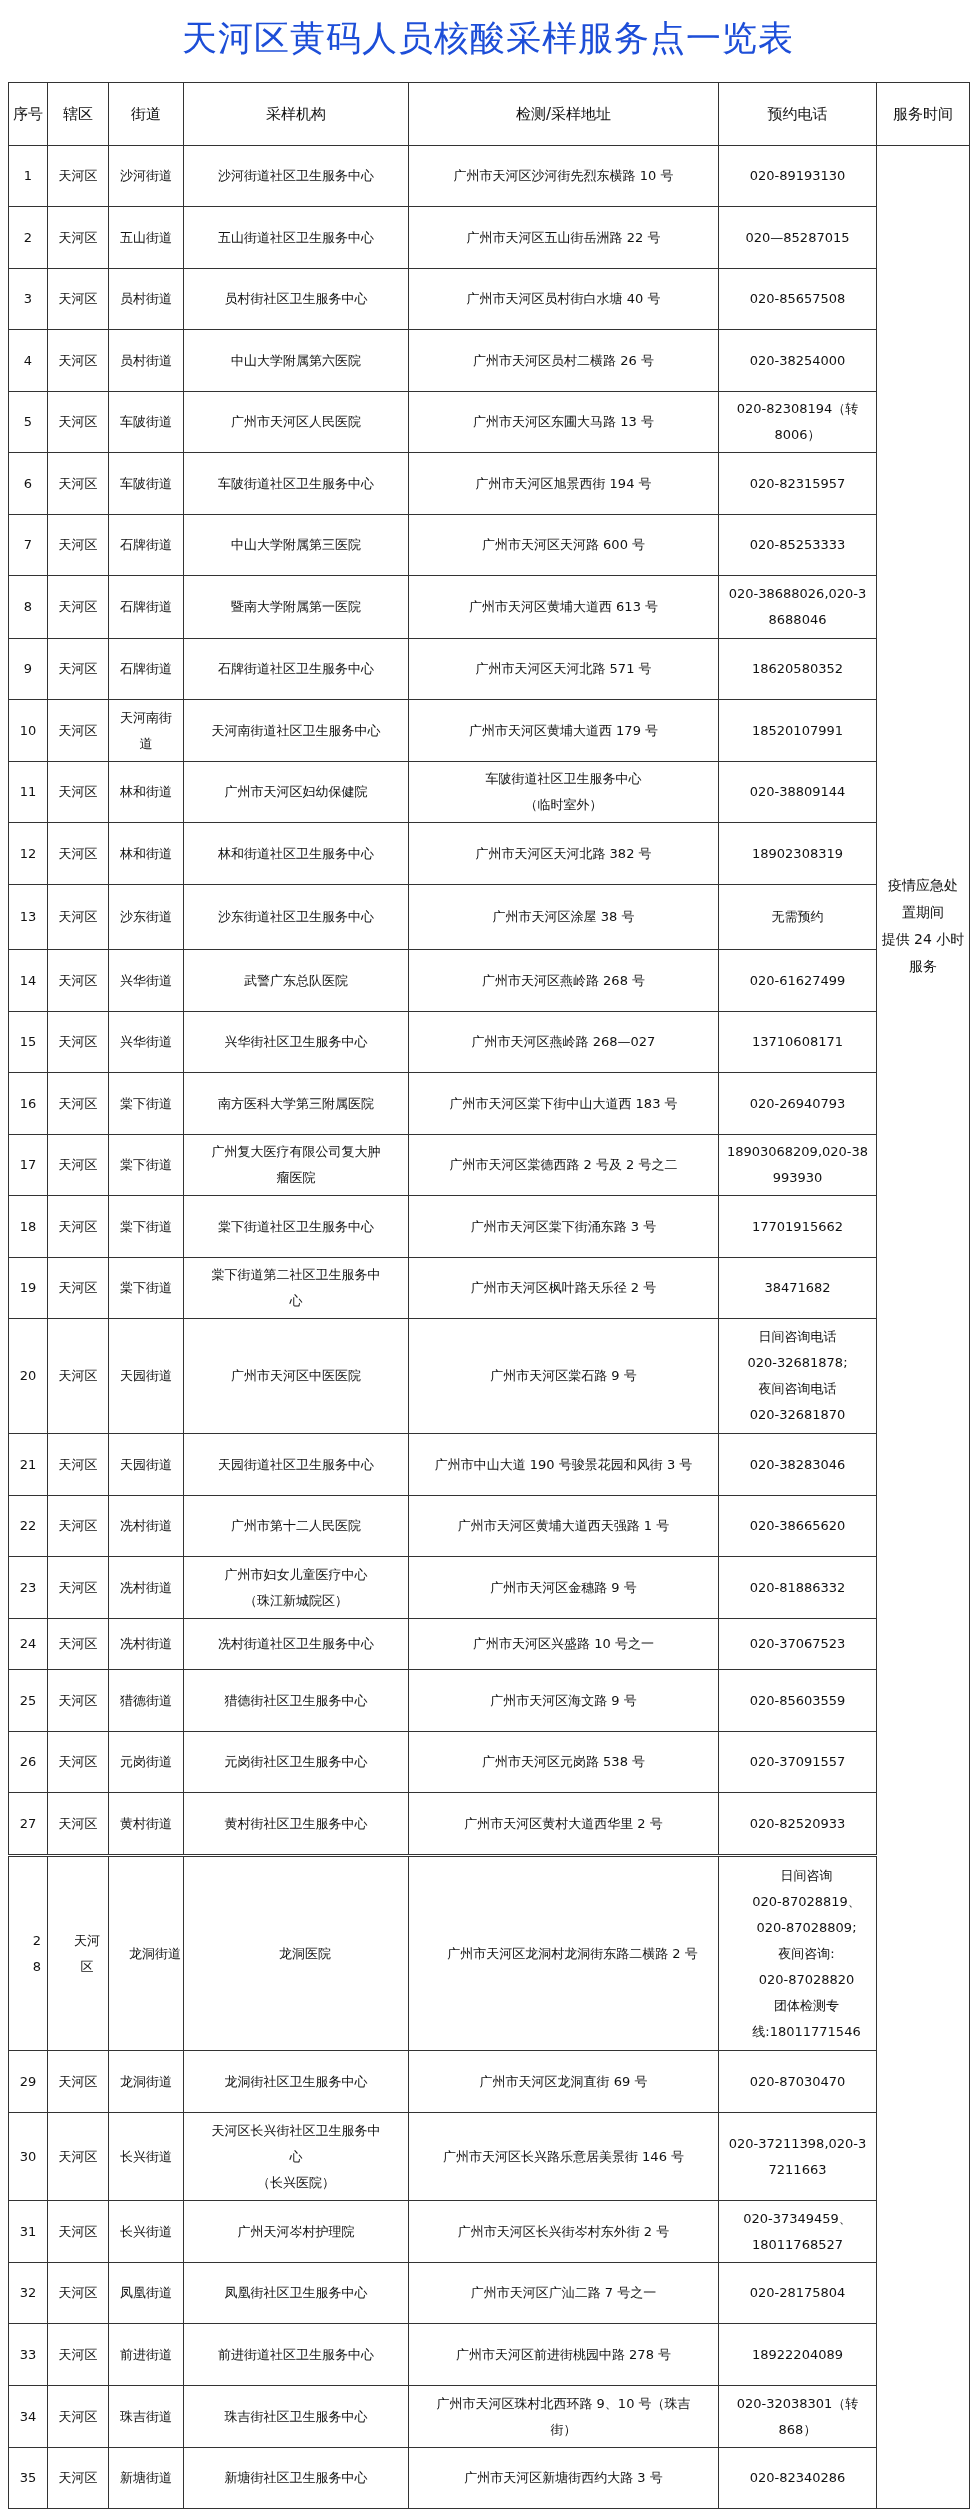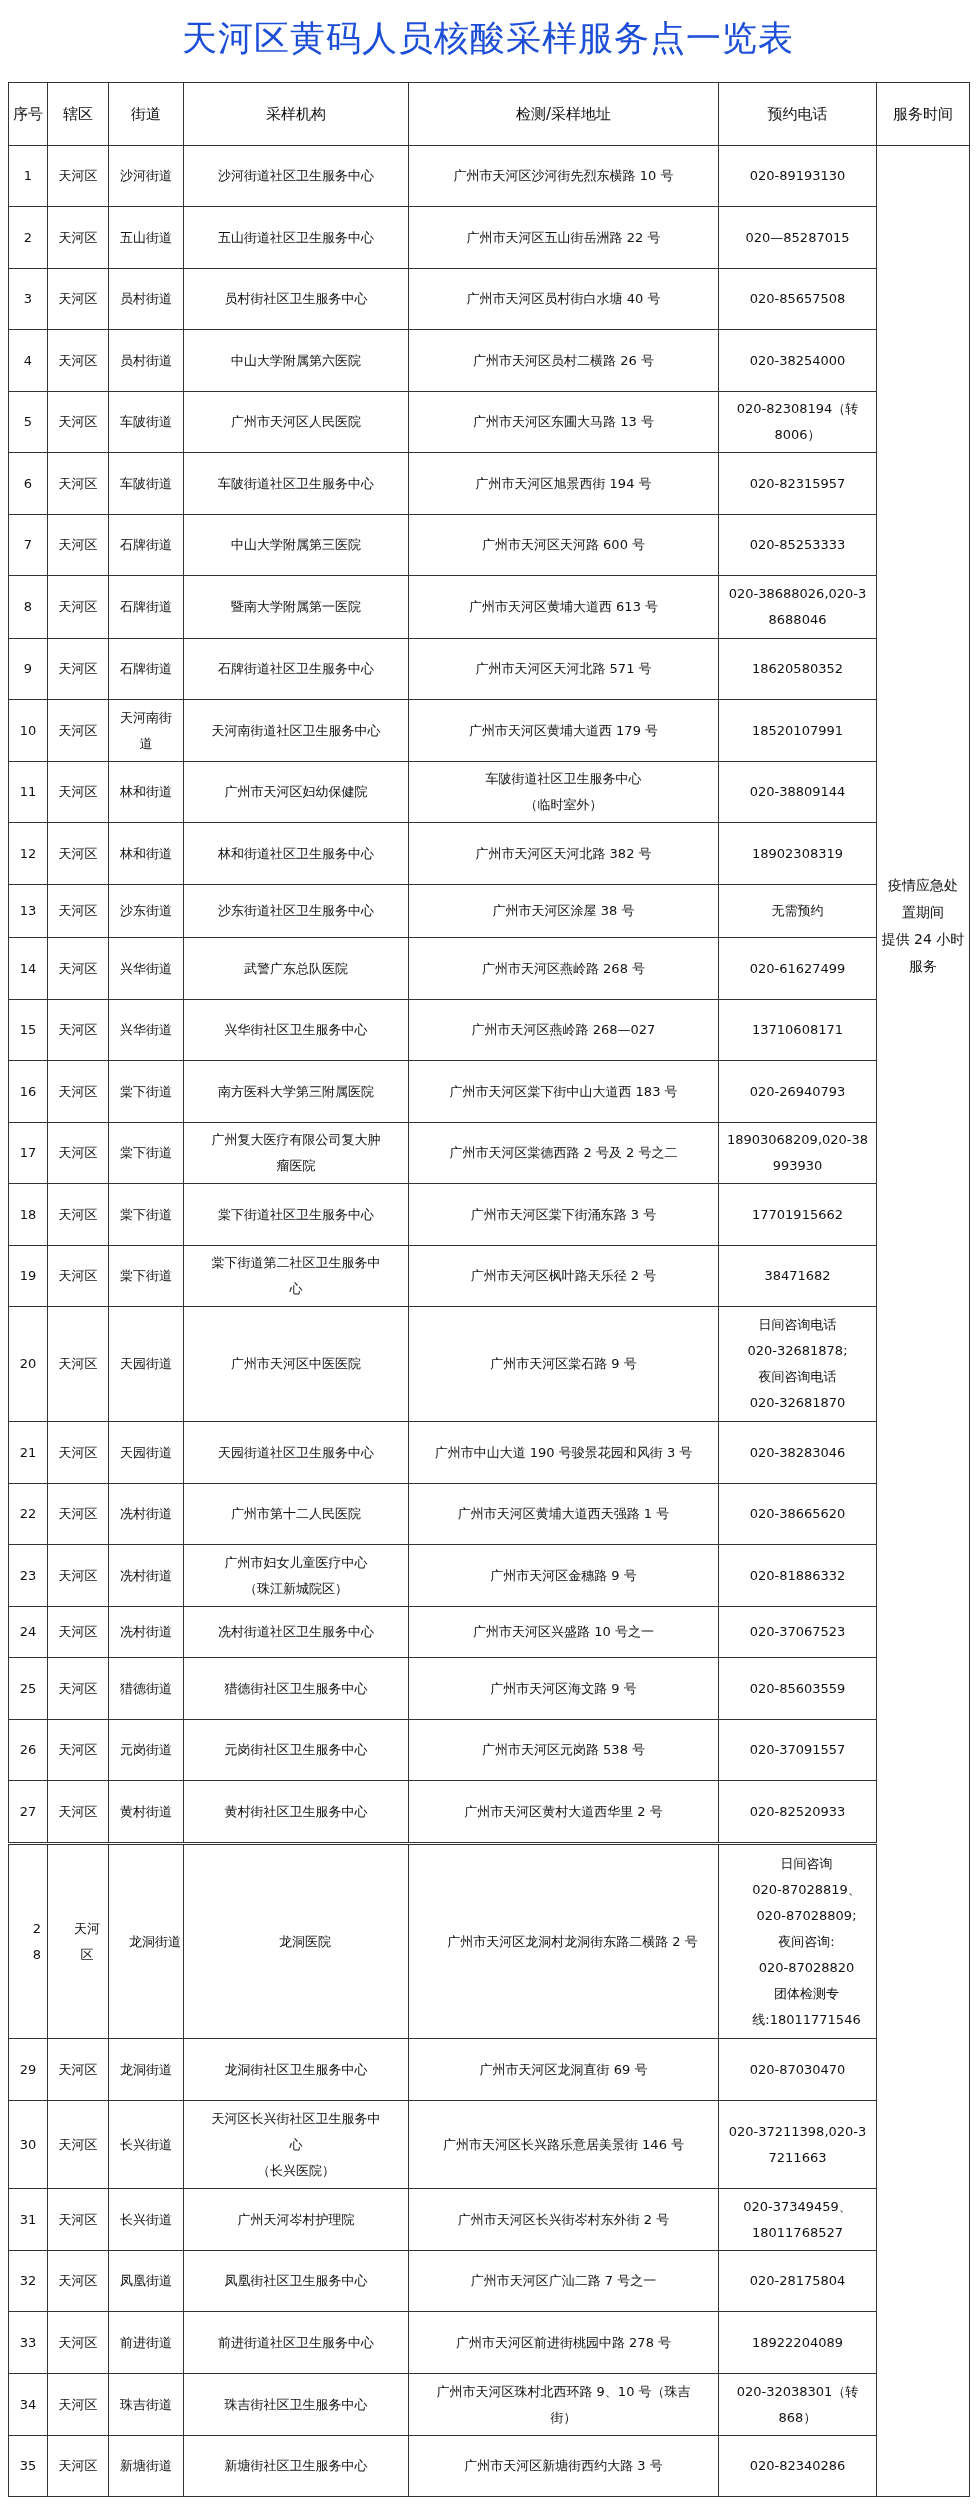--- a/index.html
+++ b/index.html
@@ -142,21 +142,21 @@
     <td class="ml">020-38809144</td>
   </tr>
       <tr style="height: 62px;">
     <td>12</td>
     <td>天河区</td>
     <td class="ml">林和街道</td>
     <td class="ml">林和街道社区卫生服务中心</td>
     <td class="ml">广州市天河区天河北路 382 号</td>
     <td class="ml">18902308319</td>
   </tr>
-      <tr style="height: 53px;">
+      <tr style="height: 65px;">
     <td>13</td>
     <td>天河区</td>
     <td class="ml">沙东街道</td>
     <td class="ml">沙东街道社区卫生服务中心</td>
     <td class="ml">广州市天河区涂屋 38 号</td>
     <td class="ml">无需预约</td>
   </tr>
       <tr style="height: 62px;">
     <td>14</td>
     <td>天河区</td>

